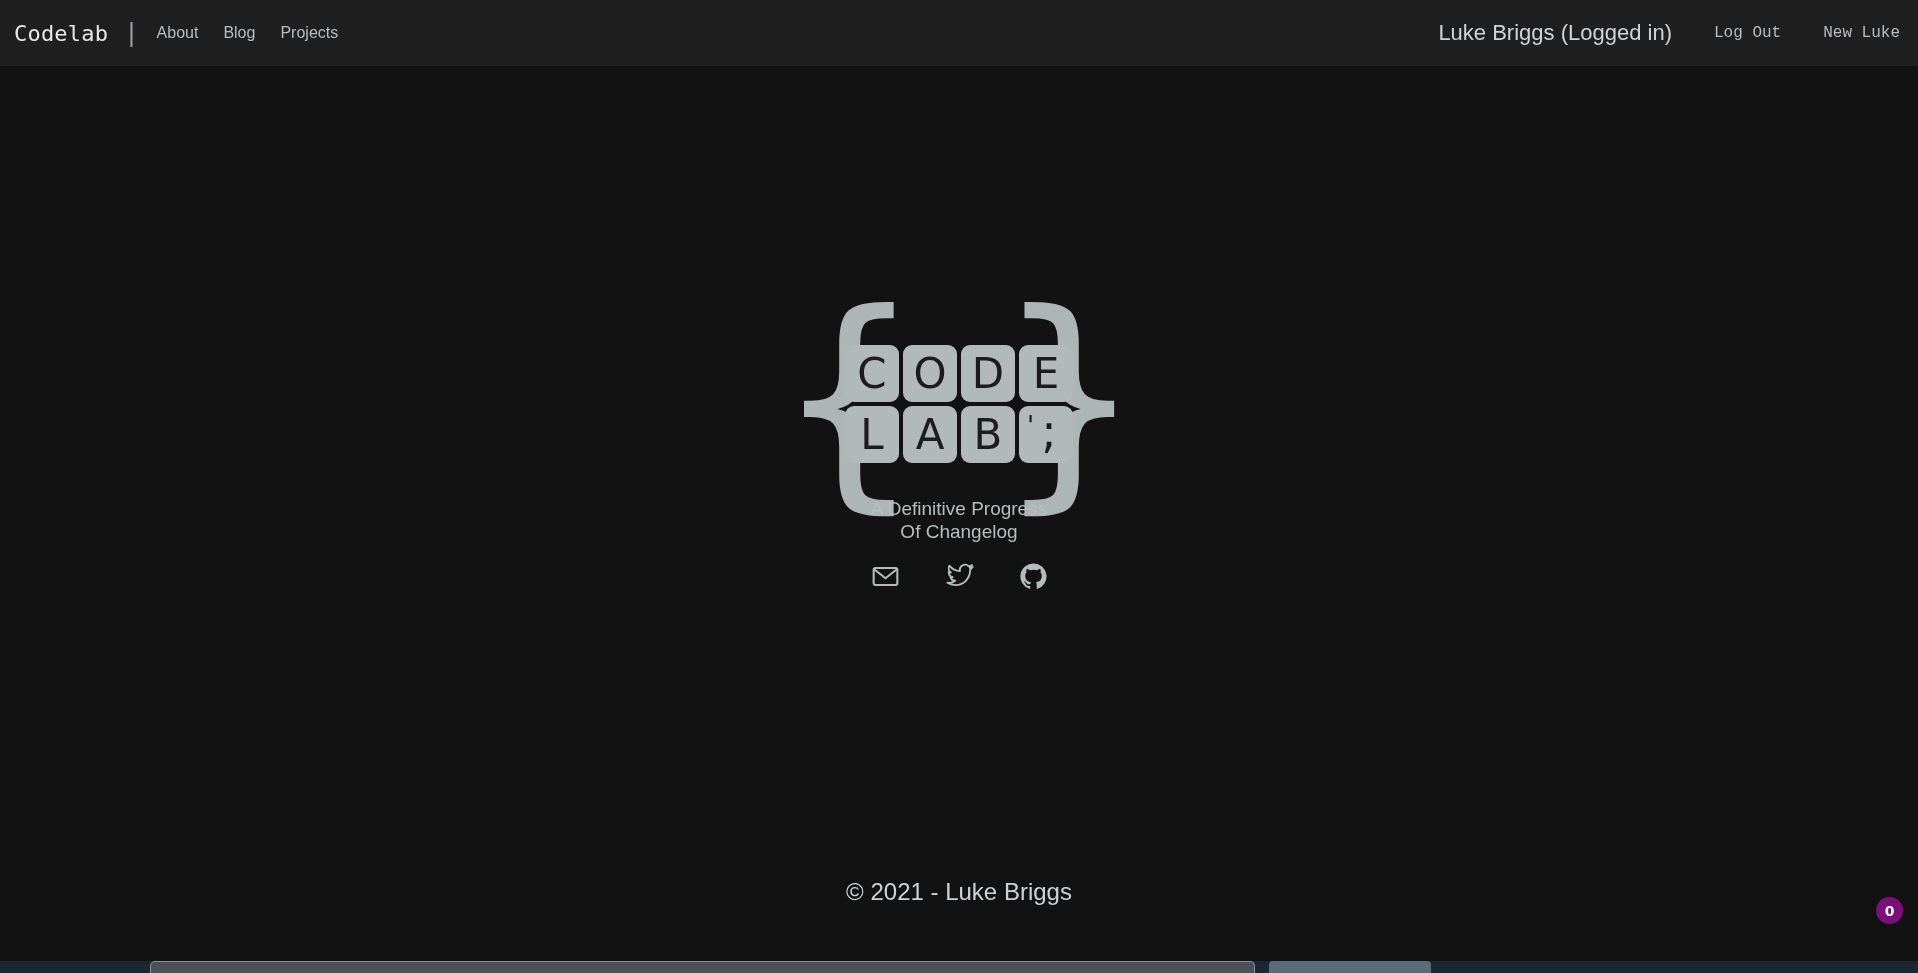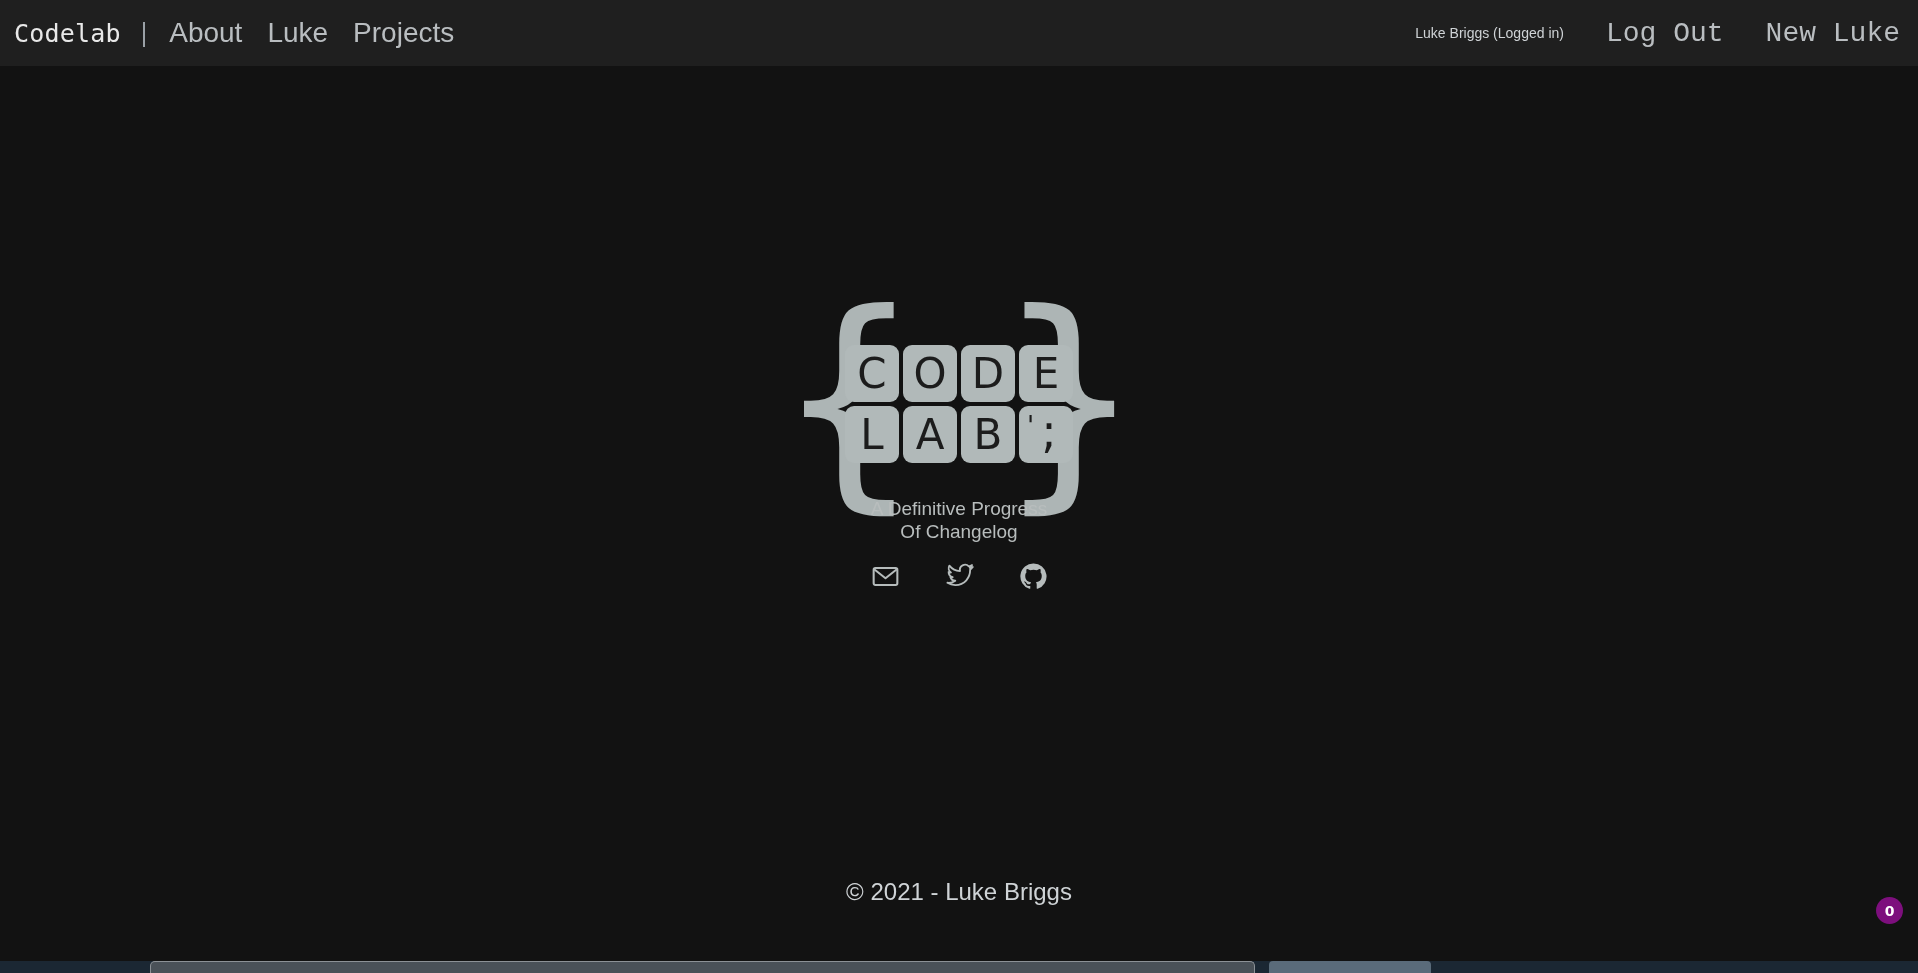--- a/index.html
+++ b/index.html
@@ -23,44 +23,44 @@
     background:#1f1f1f;
     display:flex;
     align-items:center;
     justify-content:space-between;
     padding:0 18px 0 14px;
     width:100%;
   }
   .nav-left { display:flex; align-items:center; }
   .brand {
     font-family:"DejaVu Sans Mono", "Liberation Mono", monospace;
-    font-size:25px;
+    font-size:22px;
     color:#e8e8e8;
     letter-spacing:0.2px;
     font-weight:400;
     text-decoration:none;
   }
   .nav-divider {
     color:#9aa0a6;
     font-size:24px;
     margin:0 18px 0 16px;
     font-family:"DejaVu Sans Mono","Liberation Mono",monospace;
     line-height:1;
   }
   .nav-link {
     color:#b9bdc0;
-    font-size:28px;
+    font-size:16px;
     text-decoration:none;
     margin-right:25px;
     white-space:nowrap;
   }
   .nav-link:last-child { margin-right:8px; }
   .nav-right { display:flex; align-items:center; }
   .nav-right .nav-link { margin-right:0; margin-left:42px;font-family:Liberation Mono, monospace; }
-  .nav-user { color:#cfd3d6; font-size:14px; white-space:nowrap; }
+  .nav-user { color:#cfd3d6; font-size:22px; white-space:nowrap; }
 
   
   .main {
     position:relative;
     height:calc(973px - 66px);
     width:100%;
   }
   .hero {
     position:absolute;
     left:50%;
@@ -218,21 +218,21 @@
   }
 </style>
 </head>
 <body>
 
 <div class="navbar">
   <div class="nav-left">
     <a class="brand" href="#">Codelab</a>
     <span class="nav-divider">|</span>
     <a class="nav-link" href="#">About</a>
-    <a class="nav-link" href="#">Luke</a>
+    <a class="nav-link" href="#">Blog</a>
     <a class="nav-link" href="#">Projects</a>
   </div>
   <div class="nav-right">
     <span class="nav-user">Luke Briggs (Logged in)</span>
     <a class="nav-link" href="#">Log Out</a>
     <a class="nav-link" href="#">New Luke</a>
   </div>
 </div>
 
 <div class="main">

